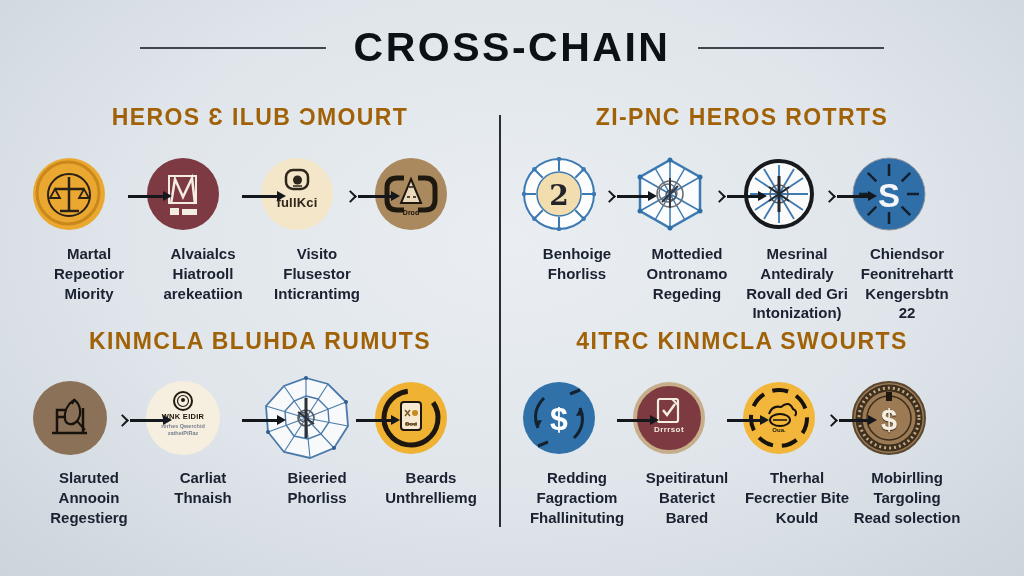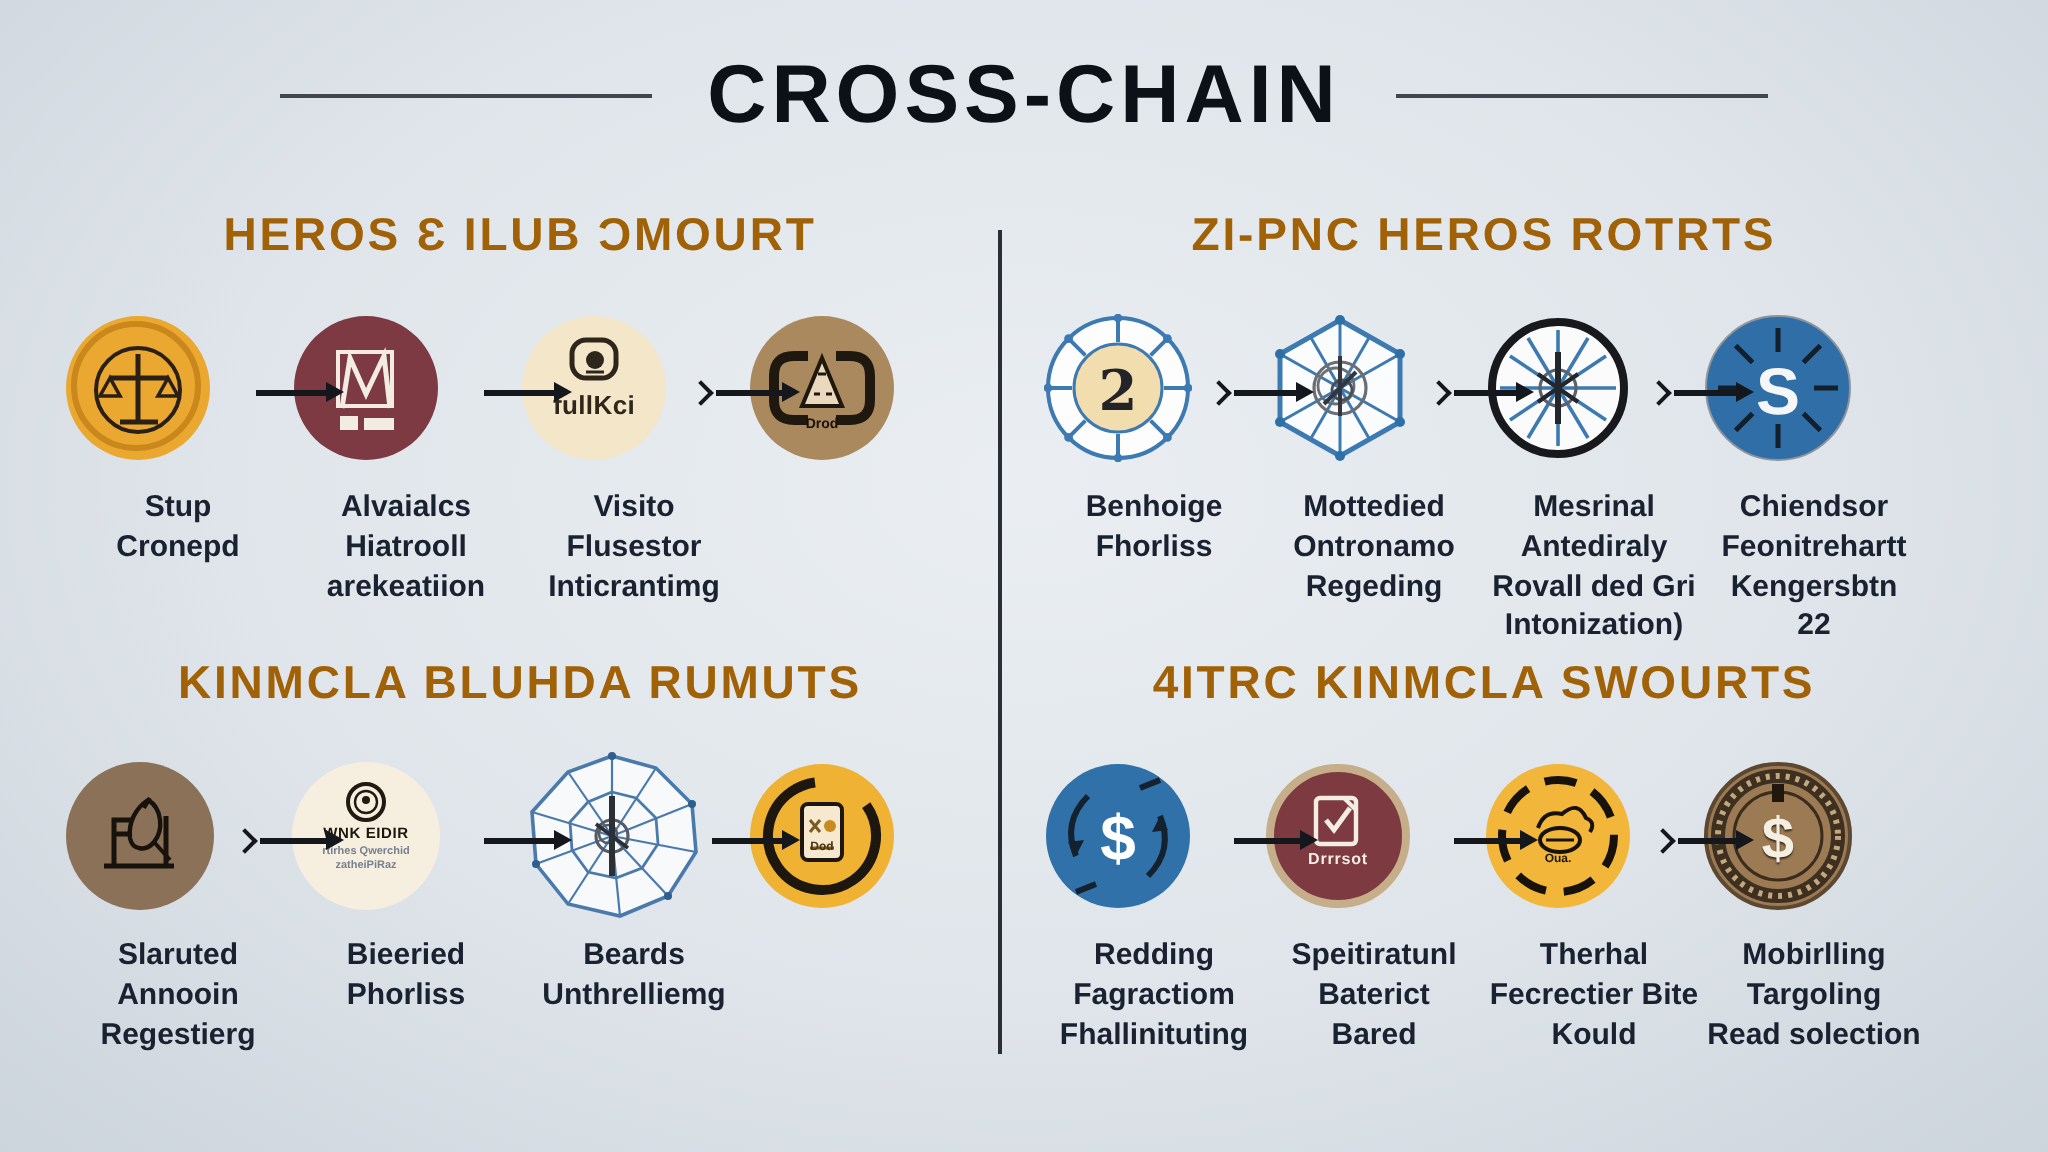--- a/index.html
+++ b/index.html
@@ -112,22 +112,23 @@
         <path d="M33 40 h3 M39 40 h3 M35 30 h4" stroke="#1f180f" stroke-width="1.4"></path>
       </svg>
       <span class="icon-caption cap-drod">Drod</span>
     </div>
       </div>
     <div class="arrow" style="left:96px;width:36px;"></div>
     <div class="arrow" style="left:210px;width:36px;"></div>
     <div class="arrow tailed" style="left:326px;width:34px;"></div>
   </div>
   <div class="label-row">
-    <div class="item-label">Stup
-Cronepd</div>
+    <div class="item-label">Martal
+Repeotior
+Miority</div>
     <div class="item-label">Alvaialcs
 Hiatrooll
 arekeatiion</div>
     <div class="item-label">Visito
 Flusestor
 Inticrantimg</div>
   </div>
 </div>
 
 <div class="quad quad-right quad-top">
@@ -266,20 +267,22 @@
     </div>
       </div>
     <div class="arrow tailed" style="left:98px;width:34px;"></div>
     <div class="arrow" style="left:210px;width:36px;"></div>
     <div class="arrow" style="left:324px;width:36px;"></div>
   </div>
   <div class="label-row">
     <div class="item-label">Slaruted
 Annooin
 Regestierg</div>
+    <div class="item-label">Carliat
+Thnaish</div>
     <div class="item-label">Bieeried
 Phorliss</div>
     <div class="item-label">Beards
 Unthrelliemg</div>
   </div>
 </div>
 
 <div class="quad quad-right quad-bottom">
   <div class="quad-header">4ITRC KINMCLA SWOURTS</div>
   <div class="icon-row">

